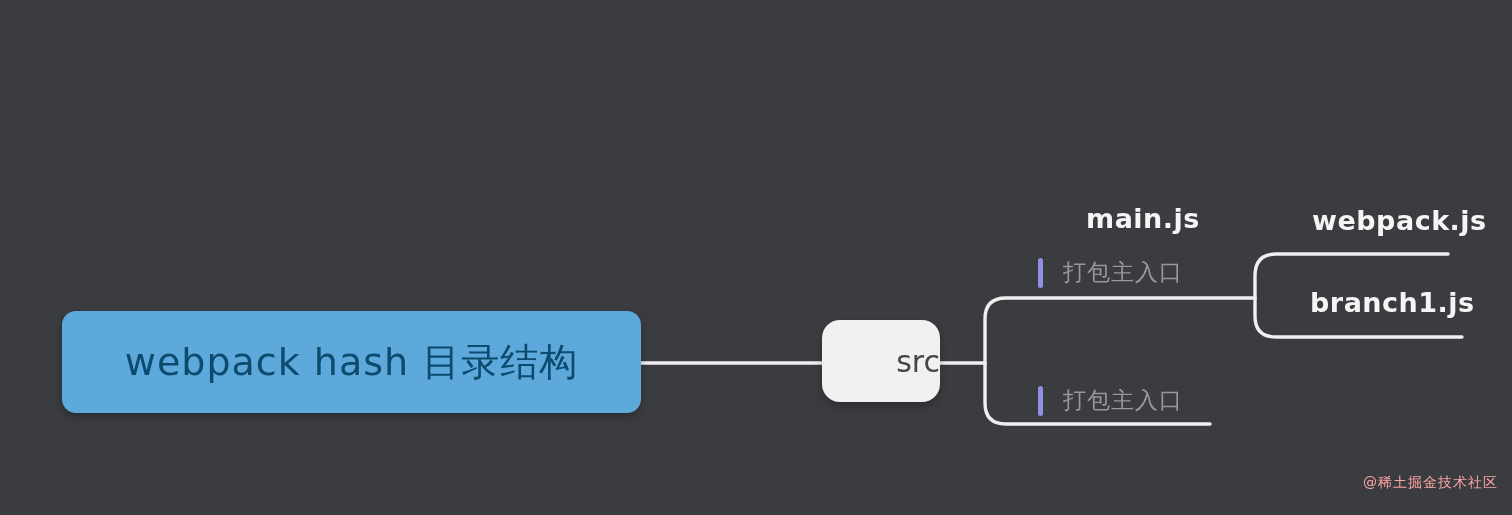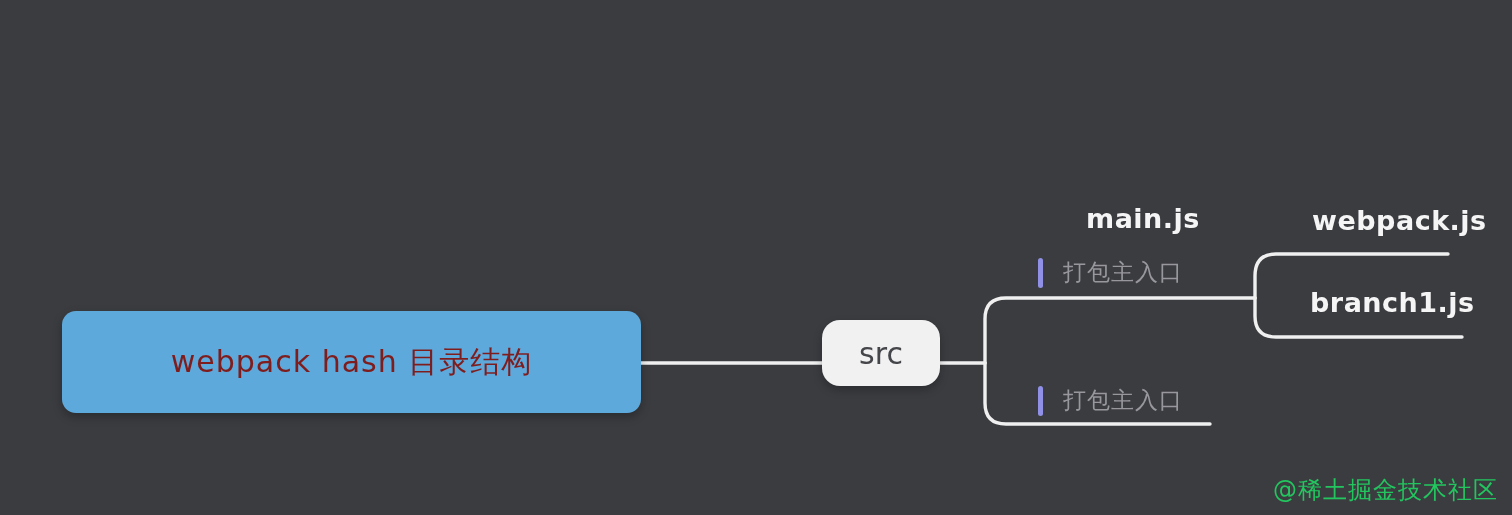--- a/index.html
+++ b/index.html
@@ -37,37 +37,37 @@
     height: 102px;
     background: #5ea9dc;
     border-radius: 14px;
     box-shadow: 0 4px 10px rgba(0,0,0,0.28);
     display: flex;
     align-items: center;
     justify-content: center;
     cursor: default;
   }
   .root-node span {
-    color: #7f1d1d;
-    font-size: 30px;
+    color: #0c4a6e;
+    font-size: 38px;
     letter-spacing: 1px;
     white-space: nowrap;
   }
   .src-node {
     position: absolute;
     left: 822px;
     top: 320px;
     width: 118px;
-    height: 66px;
+    height: 82px;
     background: #f1f1f2;
     border-radius: 18px;
     box-shadow: 0 4px 8px rgba(0,0,0,0.25);
     display: flex;
     align-items: center;
-    justify-content: center;
+    justify-content: flex-end;
   }
   .src-node span {
     color: #45464a;
     font-size: 30px;
   }
   .topic-label {
     position: absolute;
     color: #f5f5f6;
     font-size: 27px;
     font-weight: 600;
@@ -97,22 +97,22 @@
     margin-left: 20px;
     color: #97979d;
     font-size: 23px;
     letter-spacing: 1px;
     white-space: nowrap;
   }
   .watermark {
     position: absolute;
     right: 14px;
     top: 474px;
-    color: #22c55e;
-    font-size: 24px;
+    color: #fca5a5;
+    font-size: 14px;
     letter-spacing: 1px;
     white-space: nowrap;
   }
 </style>
 </head>
 <body>
 
 <div class="canvas">
 
   <svg class="connectors" viewBox="0 0 1512 515" xmlns="http://www.w3.org/2000/svg">

